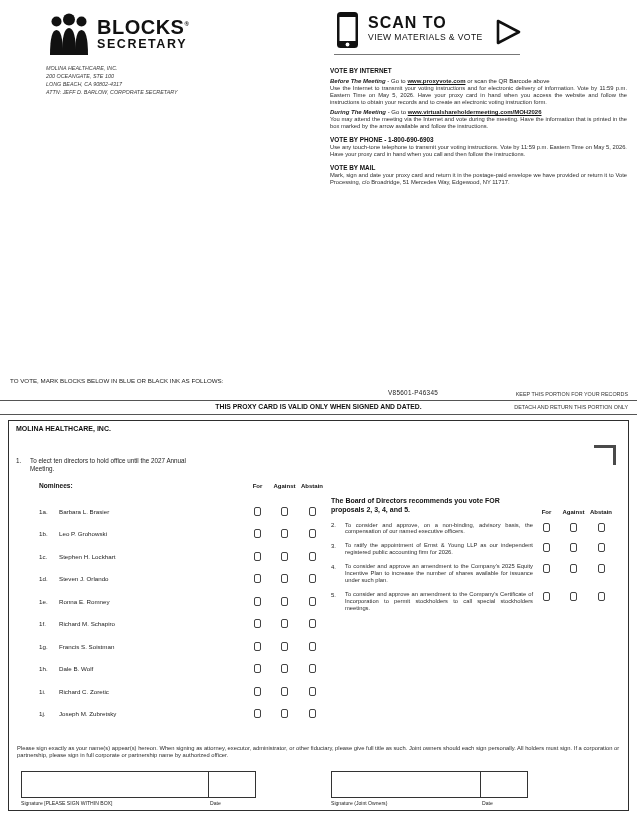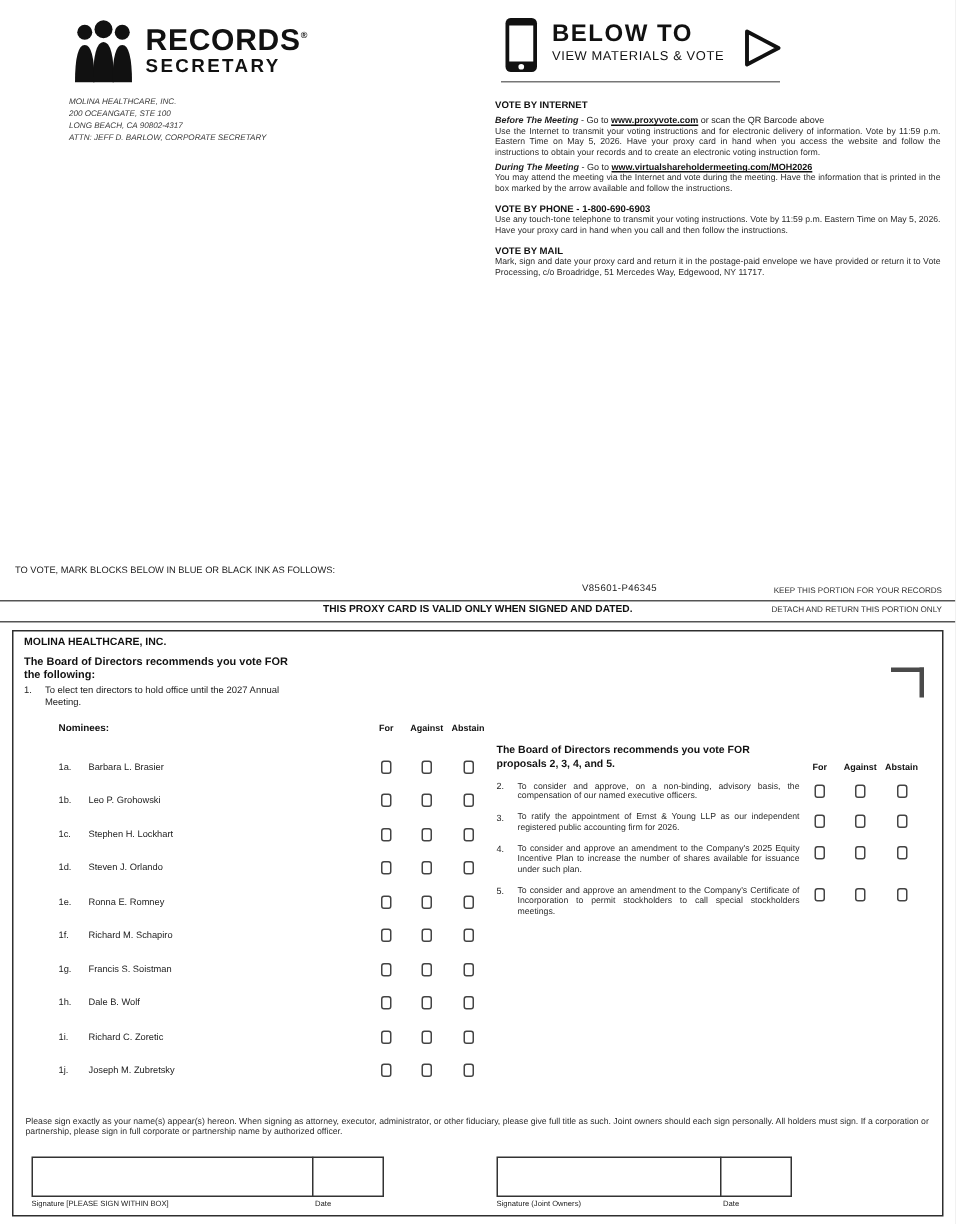--- a/index.html
+++ b/index.html
@@ -101,40 +101,40 @@
   <div class="abs logo-wrap">
     <svg class="logo-icon" viewBox="0 0 46 42" xmlns="http://www.w3.org/2000/svg">
       <circle cx="10.5" cy="8.5" r="5" fill="#111"></circle>
       <circle cx="23" cy="6.5" r="6" fill="#111"></circle>
       <circle cx="35.5" cy="8.5" r="5" fill="#111"></circle>
       <path d="M4 42 Q4 17 10.5 17 Q17 17 17 42 Z" fill="#111"></path>
       <path d="M16 42 Q16 15 23 15 Q30 15 30 42 Z" fill="#111"></path>
       <path d="M29 42 Q29 17 35.5 17 Q42 17 42 42 Z" fill="#111"></path>
     </svg>
     <div class="brand-text">
-      <div class="brand-name"><span>RECORDS</span><span class="brand-reg">®</span></div>
+      <div class="brand-name"><span>BLOCKS</span><span class="brand-reg">®</span></div>
       <div class="brand-sub">SECRETARY</div>
     </div>
   </div>
 
   <div class="abs address">
     <div>MOLINA HEALTHCARE, INC.</div>
     <div>200 OCEANGATE, STE 100</div>
     <div>LONG BEACH, CA 90802-4317</div>
     <div>ATTN: JEFF D. BARLOW, CORPORATE SECRETARY</div>
   </div>
 
   <div class="abs scan-block">
     <svg class="phone-icon" viewBox="0 0 23 38" xmlns="http://www.w3.org/2000/svg">
       <rect x="1" y="1" width="21" height="36" rx="3.5" fill="#111"></rect>
       <rect x="3.5" y="6" width="16" height="24" fill="#fff"></rect>
       <circle cx="11.5" cy="33.5" r="1.9" fill="#fff"></circle>
     </svg>
     <div class="scan-text">
-      <div class="scan-line1">BELOW TO</div>
+      <div class="scan-line1">SCAN TO</div>
       <div class="scan-line2">VIEW MATERIALS &amp; VOTE</div>
     </div>
   </div>
   <svg class="scan-arrow" viewBox="0 0 30 32" xmlns="http://www.w3.org/2000/svg">
     <path d="M4 5 L25 16 L4 27 Z" fill="none" stroke="#111" stroke-width="2.6" stroke-linejoin="round"></path>
   </svg>
   <div class="abs scan-underline"></div>
 
   <div class="abs vote-instructions">
     <div class="vote-heading first">VOTE BY INTERNET</div>
@@ -160,22 +160,20 @@
   <div class="abs control-number">V85601-P46345</div>
   <div class="abs keep-note">KEEP THIS PORTION FOR YOUR RECORDS</div>
   <div class="abs rule1"></div>
   <div class="abs valid-note">THIS PROXY CARD IS VALID ONLY WHEN SIGNED AND DATED.</div>
   <div class="abs detach-note">DETACH AND RETURN THIS PORTION ONLY</div>
   <div class="abs rule2"></div>
 
   <div class="abs card">
 
     <div class="abs company-name">MOLINA HEALTHCARE, INC.</div>
-    <div class="abs recommend-directors preline">The Board of Directors recommends you vote FOR
-the following:</div>
 
     <div class="abs proposal1-row">
       <span class="proposal1-num">1.</span>
       <span class="proposal1-text">To elect ten directors to hold office until the 2027 Annual Meeting.</span>
     </div>
 
     <div class="abs corner-mark"></div>
 
     <div class="abs nominees-header">
       <span class="nominees-label">Nominees:</span>

